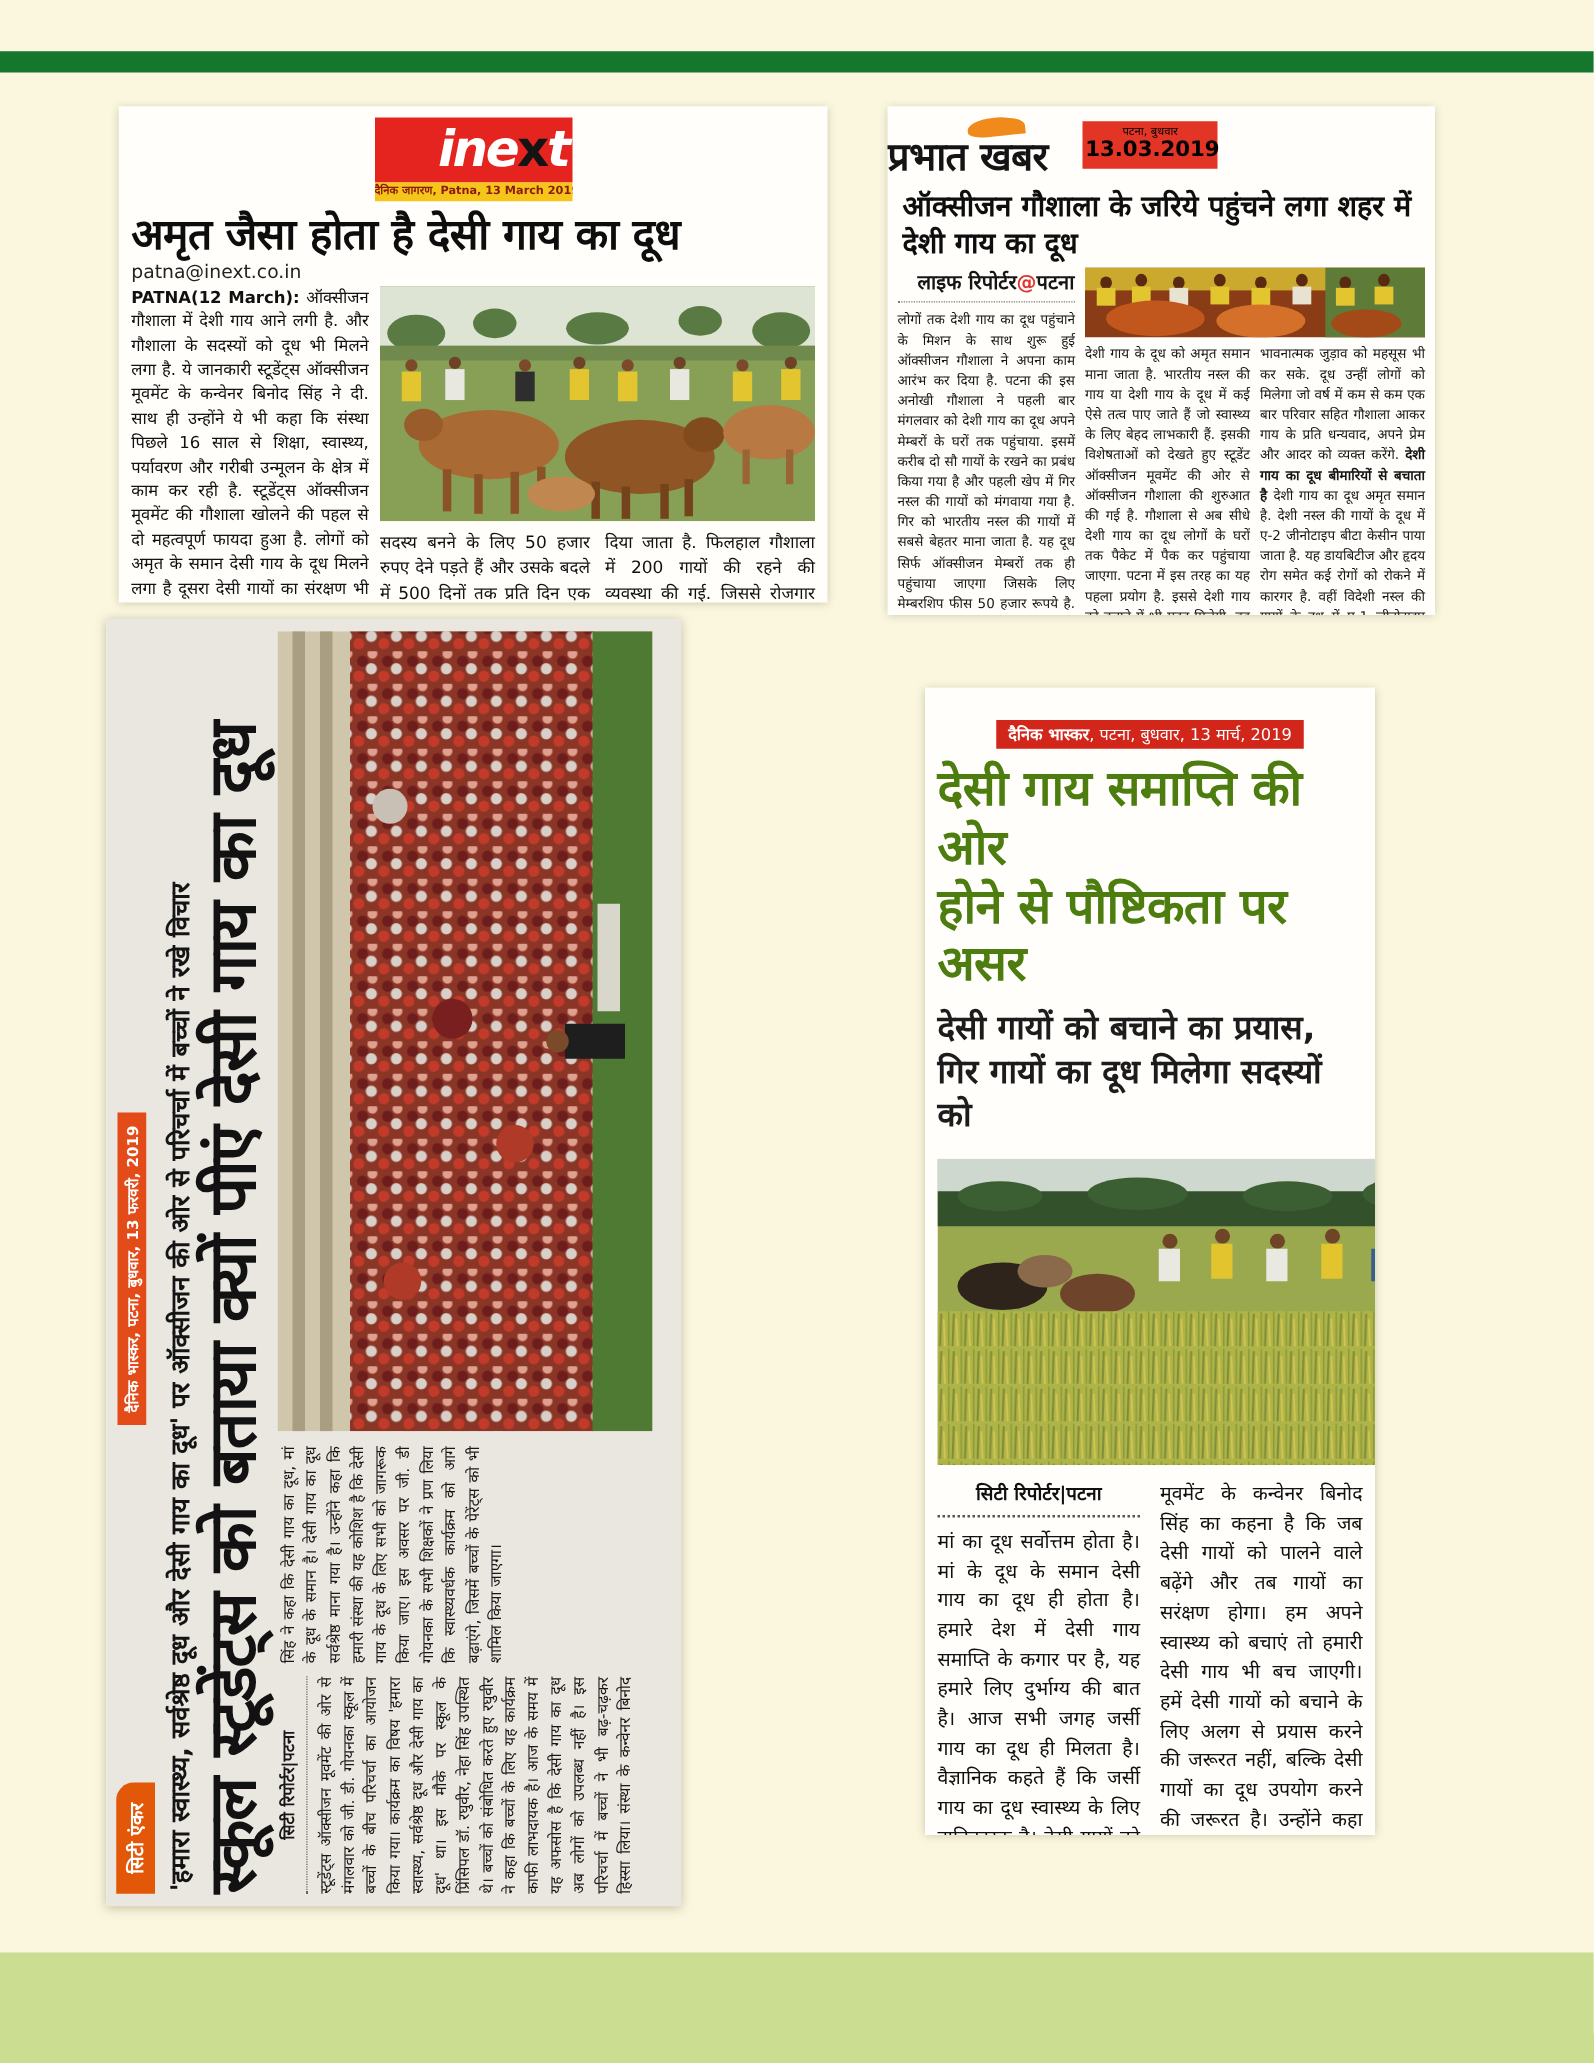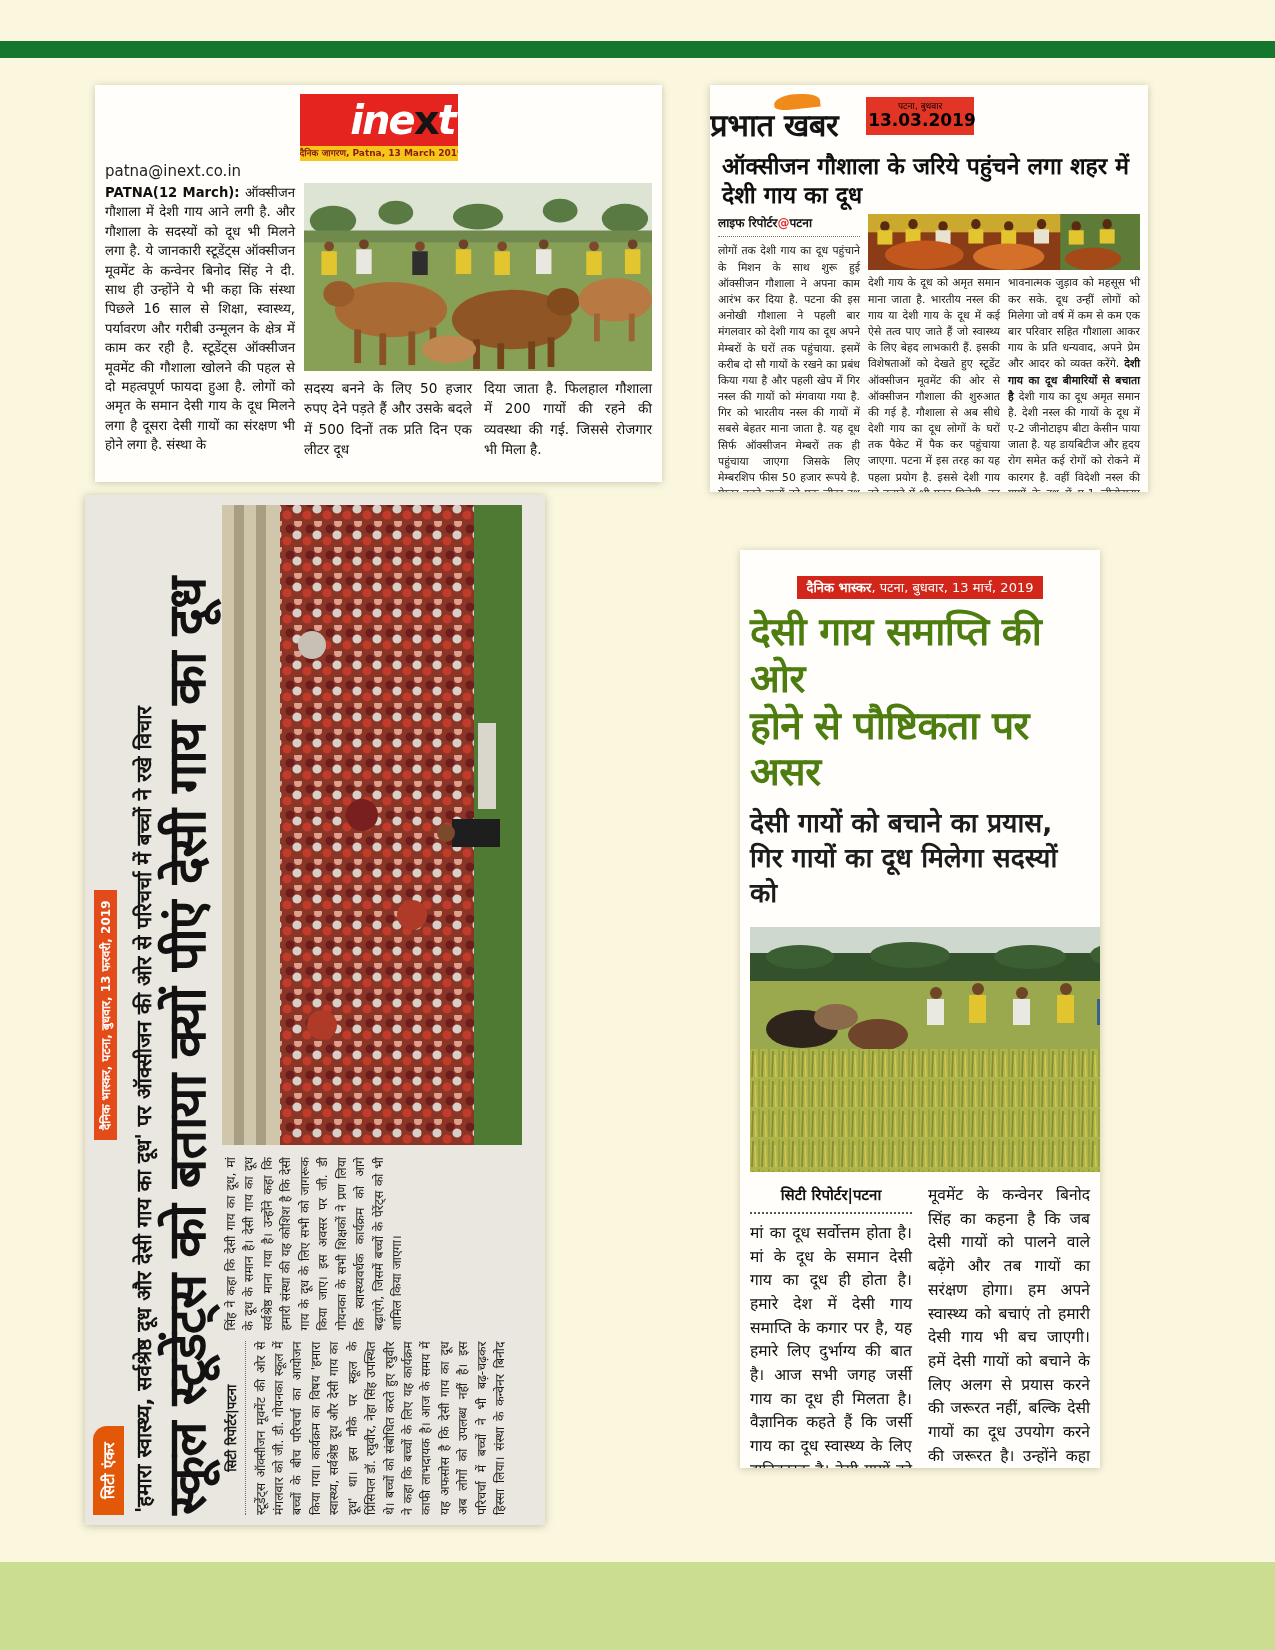--- a/index.html
+++ b/index.html
@@ -41,21 +41,21 @@
     letter-spacing:-.5px;margin-top:6px;}
   .pk-flame{position:absolute;top:-9px;right:18px;width:46px;height:15px;background:#f08b1b;
     border-radius:80% 100% 10% 60%/100% 100% 0 60%;transform:rotate(-6deg);}
   .pk-datebox{width:104px;background:#e23526;color:#000000;text-align:center;padding:4px 2px 5px;
     margin-left:28px;}
   .pk-date1{font-size:9px;line-height:10px;}
   .pk-date2{font-size:17px;font-weight:700;line-height:19px;}
   .pk-headline{font-size:23px;font-weight:800;line-height:1.27;color:#0e0e0e;margin:7px 12px 4px;}
   .pk-body{display:flex;gap:8px;padding:0 8px 8px;}
   .pk-col1{width:142px;flex:none;}
-  .pk-byline{font-size:12px;font-weight:700;color:#151515;padding-bottom:2px;}
+  .pk-byline{font-size:16px;font-weight:700;color:#151515;padding-bottom:2px;margin-left:16px;}
   .pk-byline .at{color:#d33;}
   .pk-rule{border-top:1px dotted #777;margin:3px 0 6px;}
   .pk-text{font-size:10.8px;line-height:1.5;text-align:justify;color:#151515;}
   .pk-right{flex:1;min-width:0;}
   .pk-photo{width:100%;height:56px;display:block;margin-bottom:5px;}
   .pk-cols23{display:flex;gap:8px;}
   .pk-cols23>div{flex:1;min-width:0;}
   .pk-sub{font-weight:800;}
 
   
@@ -96,20 +96,21 @@
 <body>
 
 <div class="top-bar"></div>
 <div class="bottom-band"></div>
 
 <div class="clip clip-inext">
   <div class="inext-logo-wrap">
     <div class="inext-logo"><span>ine</span><span class="lx">x</span><span>t</span></div>
     <div class="inext-sub">दैनिक जागरण, Patna, 13 March 2019</div>
   </div>
+  <div class="inext-headline">अमृत जैसा होता है देसी गाय का दूध</div>
   <div class="inext-email">patna@inext.co.in</div>
   <div class="inext-body">
     <div class="inext-col-left"><b>PATNA(12 March): </b><span>ऑक्सीजन गौशाला में देशी गाय आने लगी है. और गौशाला के सदस्यों को दूध भी मिलने लगा है. ये जानकारी स्टूडेंट्स ऑक्सीजन मूवमेंट के कन्वेनर बिनोद सिंह ने दी. साथ ही उन्होंने ये भी कहा कि संस्था पिछले 16 साल से शिक्षा, स्वास्थ्य, पर्यावरण और गरीबी उन्मूलन के क्षेत्र में काम कर रही है. स्टूडेंट्स ऑक्सीजन मूवमेंट की गौशाला खोलने की पहल से दो महत्वपूर्ण फायदा हुआ है. लोगों को अमृत के समान देसी गाय के दूध मिलने लगा है दूसरा देसी गायों का संरक्षण भी होने लगा है. संस्था के</span></div>
     <div class="inext-right">
       <svg class="inext-photo" viewBox="0 0 360 190" preserveAspectRatio="none">
         <rect width="360" height="190" fill="#87a055"></rect>
         <rect width="360" height="52" fill="#dde4d4"></rect>
         <g fill="#5a7a44">
           <ellipse cx="30" cy="38" rx="24" ry="15"></ellipse>
             <ellipse cx="95" cy="30" rx="18" ry="12"></ellipse>

